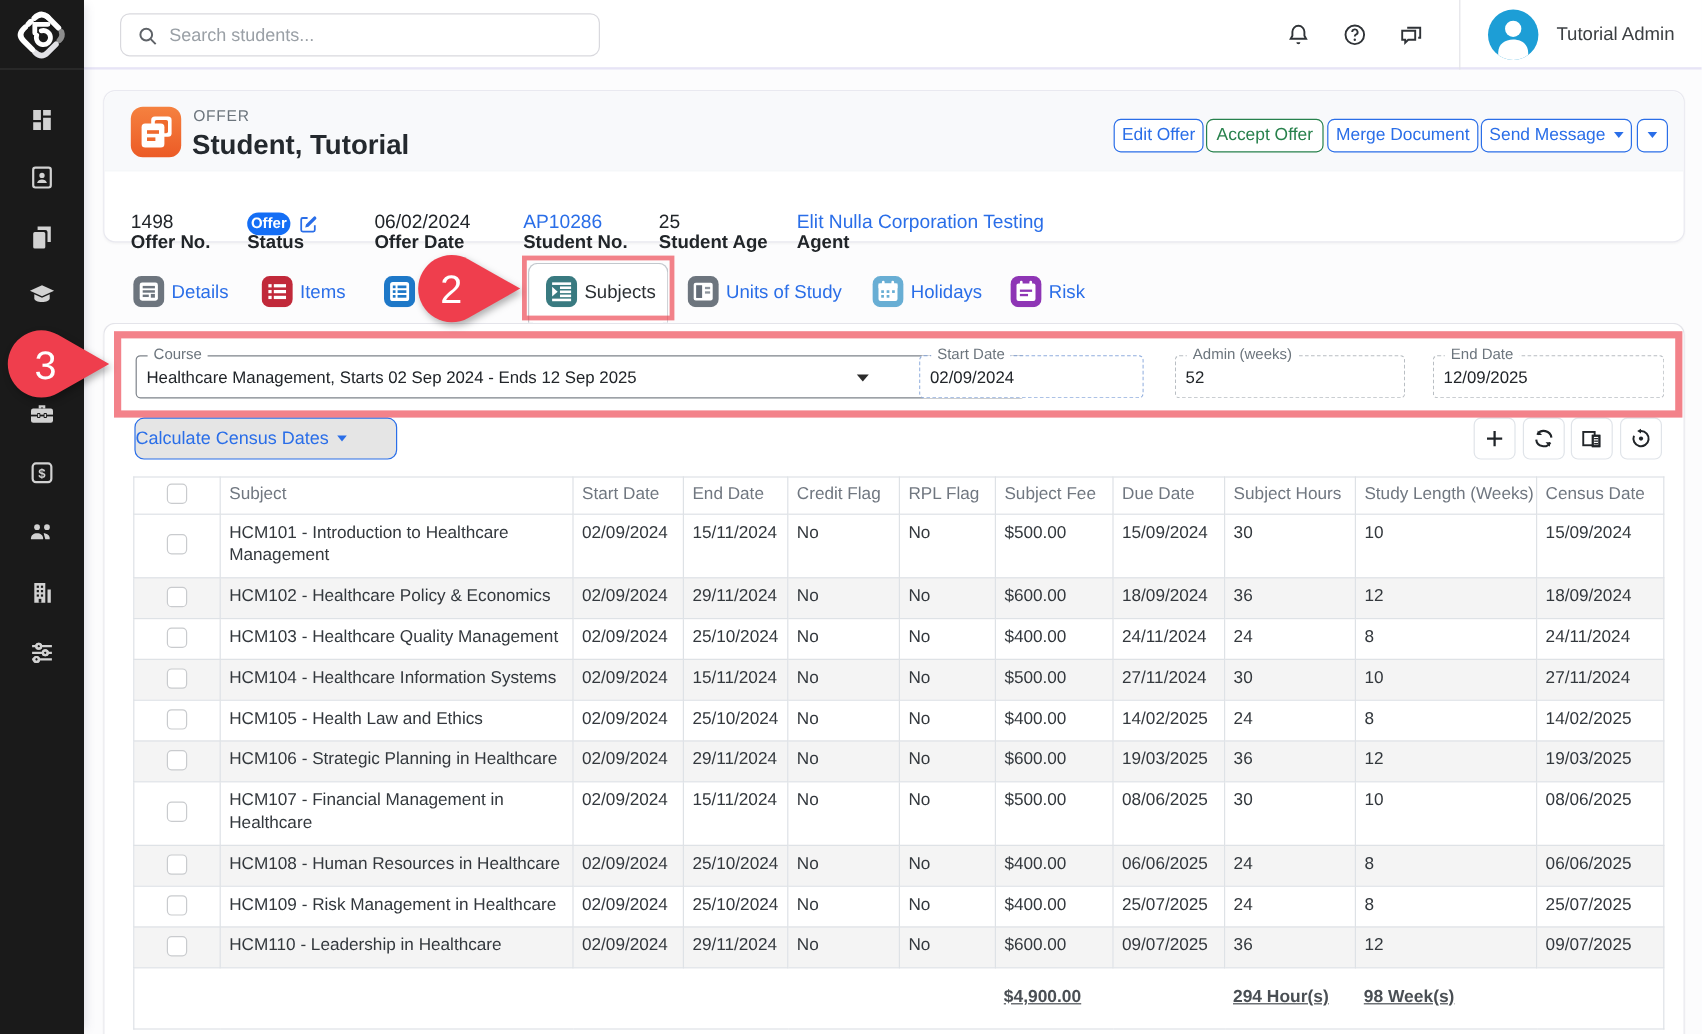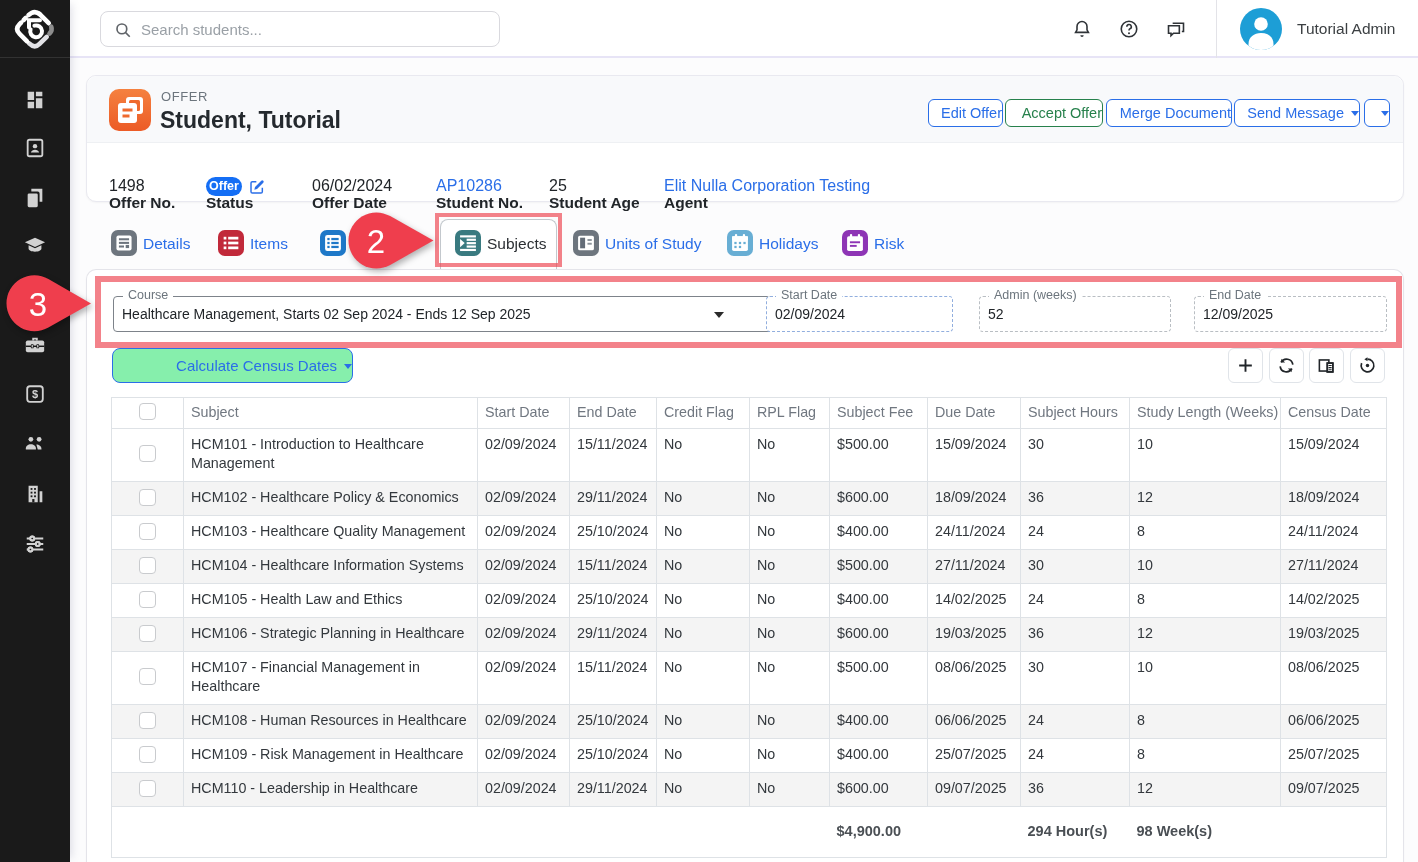--- a/index.html
+++ b/index.html
@@ -15,21 +15,21 @@
 .topico { position:absolute; top:19px; width:20px; height:20px; }
 #navdiv { position:absolute; left:1146px; top:0; width:1px; height:58px; background:#e3e3e8; }
 #avatar { position:absolute; left:1170px; top:8px; width:42px; height:42px; border-radius:50%; background:#1d9ed6; overflow:hidden; }
 #uname { position:absolute; left:1227px; top:20px; font-size:15.5px; color:#3c4043; font-weight:500; }
 
 #card1 { position:absolute; left:86px; top:75px; width:1318px; height:127px; background:#fff; border:1px solid #e9e9f0; border-radius:10px; box-shadow:0 1px 2px rgba(0,0,0,0.04); }
 #card1hdr { position:absolute; left:0; top:0; width:100%; height:67px; background:#f8f9fb; border-radius:10px 10px 0 0; border-bottom:1px solid #eef0f3; }
 #oicon { position:absolute; left:22px; top:13px; width:42px; height:42px; border-radius:10px; background:linear-gradient(180deg,#f5813f,#ec5b26); }
 #olabel { position:absolute; left:74px; top:13px; font-size:13px; color:#6c757d; letter-spacing:0.6px; }
 #oname { position:absolute; left:73px; top:31px; font-size:23px; font-weight:700; color:#24292e;text-align:center; }
-.btn { position:absolute; top:23px; height:28px; border:1px solid #2a6ee8; border-radius:6px; color:#2a6ee8; font-size:14.5px; line-height:26px; text-align:right; background:#fff; }
+.btn { position:absolute; top:23px; height:28px; border:1px solid #2a6ee8; border-radius:6px; color:#2a6ee8; font-size:14.5px; line-height:26px; text-align:center; background:#fff; }
 .caret { display:inline-block; width:0; height:0; border-left:4.5px solid transparent; border-right:4.5px solid transparent; border-top:5px solid currentColor; vertical-align:middle; margin-left:7px; margin-bottom:1px; }
 
 .ilabel { position:absolute; top:82px; font-size:15.5px; font-weight:700; color:#212529;margin-top:36px; }
 .ival { position:absolute; top:101px; font-size:16px; color:#212529; }
 .blue { color:#2a6ee8 !important; }
 #pill { position:absolute; left:119px; top:101px; width:36px; height:19px; background:#146ef5; border-radius:10px; color:#fff; font-size:12.5px; font-weight:700; text-align:center; line-height:19px; }
 
 .tab { position:absolute; top:230px; height:26px; z-index:3; }
 .tabicon { position:absolute; left:0; top:0; width:26px; height:26px; }
 .tablabel { position:absolute; left:32px; top:5px; font-size:15.5px; color:#2a6ee8; white-space:nowrap; }
@@ -38,33 +38,33 @@
 #panel { position:absolute; left:86px; top:269px; width:1318px; height:593px; background:#fff; border:1px solid #e4e4ea; border-bottom:none; border-radius:10px 10px 0 0; box-shadow:0 1px 2px rgba(0,0,0,0.04); }
 
 .fld { position:absolute; background:#fff; border-radius:4px; }
 .flabel { position:absolute; top:-9px; left:9px; background:#fff; padding:0 5px; font-size:12.5px; color:#6c757d; white-space:nowrap; }
 .fval { position:absolute; left:8px; top:9px; font-size:14px; color:#212529; white-space:nowrap; }
 #course { left:113px; top:296px; width:742px; height:36px; border:1px solid #7d838a; }
 #fstart { left:766px; top:296px; width:187px; height:36px; border:1px dashed #91aede; }
 #flen { left:979px; top:296px; width:192px; height:36px; border:1px dashed #b9bec3; }
 #fend { left:1194px; top:296px; width:193px; height:36px; border:1px dashed #b9bec3; }
 #selcaret { position:absolute; left:714px; top:312px; width:0; height:0; border-left:5px solid transparent; border-right:5px solid transparent; border-top:6px solid #2b2b2b; }
-#calcbtn { position:absolute; left:112px; top:348px; width:241px; height:35px; border:1px solid #2a6ee8; border-radius:8px; color:#2a6ee8; font-size:15px; line-height:33px; text-align:right; background:#86efac; }
+#calcbtn { position:absolute; left:112px; top:348px; width:219px; height:35px; border:1px solid #2a6ee8; border-radius:8px; color:#2a6ee8; font-size:15px; line-height:33px; text-align:left; background:#e5e5e5; }
 .iconbtn { position:absolute; top:348px; width:35px; height:35px; border:1px solid #e0e4e9; border-radius:6px; background:#fff; }
 
 #tbl { position:absolute; left:111px; top:397px; width:1275px; border-collapse:collapse; table-layout:fixed; font-size:14.3px; line-height:19px; color:#33383d;padding-left:45px; }
 #tbl th { font-weight:400; color:#707780; font-size:14.3px; white-space:nowrap; overflow:hidden; }
 #tbl th, #tbl td { border:1px solid #dee2e6; padding:5px 7px; text-align:left; vertical-align:top; }
 #tbl tbody td { padding:6px 7px 8px; }
 #tbl thead tr { height:30.5px; }
 #tbl tbody tr { height:33.5px; }
 #tbl tbody tr.dbl { height:52.5px; }
 #tbl tbody tr:nth-child(even) { background:#f4f4f4; }
 #tbl td.cb { vertical-align:middle; }
-#tbl tfoot td { border-left:none; border-right:none; font-weight:700; color:#4a4f54; font-size:14.5px; padding-top:15px; padding-bottom:16px; }
+#tbl tfoot td { border-left:none; border-right:none; font-weight:700; color:#4a4f54; font-size:14.5px; padding-top:15px; padding-bottom:16px;text-decoration:underline; }
 #tbl tfoot tr { height:49.5px; }
 #tbl tfoot td:first-child { border-left:1px solid #dee2e6; }
 #tbl tfoot td:last-child { border-right:1px solid #dee2e6; }
 .cbx { width:17px; height:17px; border:1px solid #c9cbce; border-radius:4px; background:#fff; margin:0 auto; }
 
 #box2 { position:absolute; left:435px; top:213px; width:127px; height:54px; border:4px solid rgba(237,66,77,0.66); z-index:6; }
 #box3 { position:absolute; left:95px; top:276px; width:1307px; height:72px; border:6px solid rgba(237,66,77,0.66); z-index:6; }
 .balloon { position:absolute; z-index:7; filter:drop-shadow(2px 3px 3px rgba(0,0,0,0.3)); }
 </style>
 </head>

